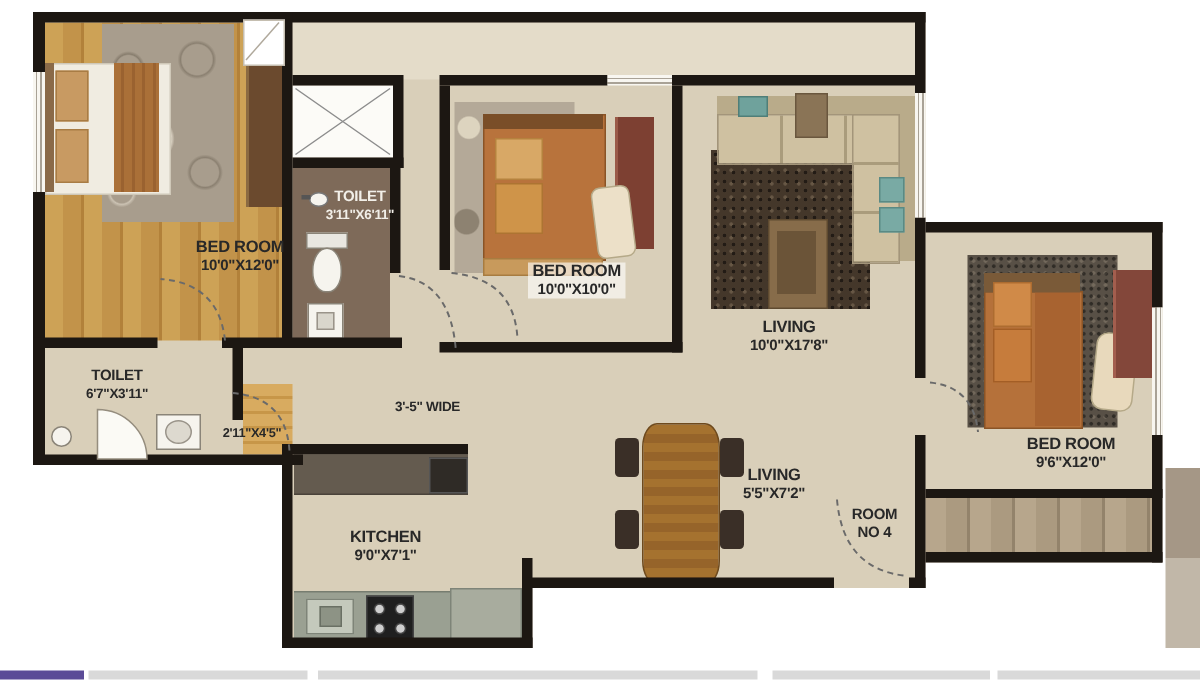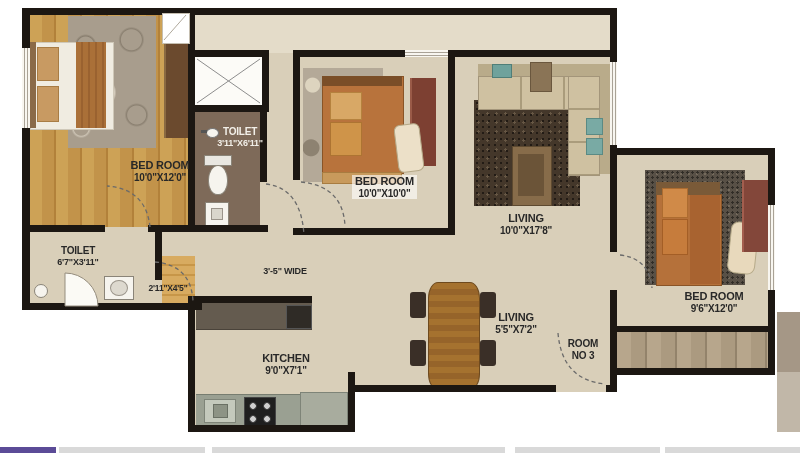--- a/index.html
+++ b/index.html
@@ -203,33 +203,33 @@
     <div class="dm">10'0"X17'8"</div>
   </div>
   <div class="lbl" style="left:654px;top:290px;width:120px;">
     <div class="nm">BED ROOM</div>
     <div class="dm">9'6"X12'0"</div>
   </div>
   <div class="lbl lbl-md" style="left:38px;top:245px;width:80px;">
     <div class="nm">TOILET</div>
     <div class="dm">6'7"X3'11"</div>
   </div>
-  <div class="lbl" style="left:246px;top:352px;width:80px;">
+  <div class="lbl" style="left:217px;top:352px;width:80px;">
     <div class="nm">KITCHEN</div>
     <div class="dm">9'0"X7'1"</div>
   </div>
   <div class="lbl" style="left:488px;top:311px;width:56px;">
     <div class="nm">LIVING</div>
     <div class="dm">5'5"X7'2"</div>
   </div>
   <div class="lbl lbl-sm" style="left:245px;top:266px;width:80px;">3'-5" WIDE</div>
   <div class="lbl lbl-xs" style="left:140px;top:284px;width:56px;">2'11"X4'5"</div>
   <div class="lbl lbl-md" style="left:558px;top:338px;width:50px;">
     <div class="nm">ROOM</div>
-    <div class="nm">NO 3</div>
+    <div class="nm">NO 4</div>
   </div>
 
   <div>
     <div class="seg played" style="left:0;width:56px;"></div>
     <div class="seg" style="left:59px;width:146px;"></div>
     <div class="seg" style="left:212px;width:293px;"></div>
     <div class="seg" style="left:515px;width:145px;"></div>
     <div class="seg" style="left:665px;width:135px;"></div>
   </div>
 

